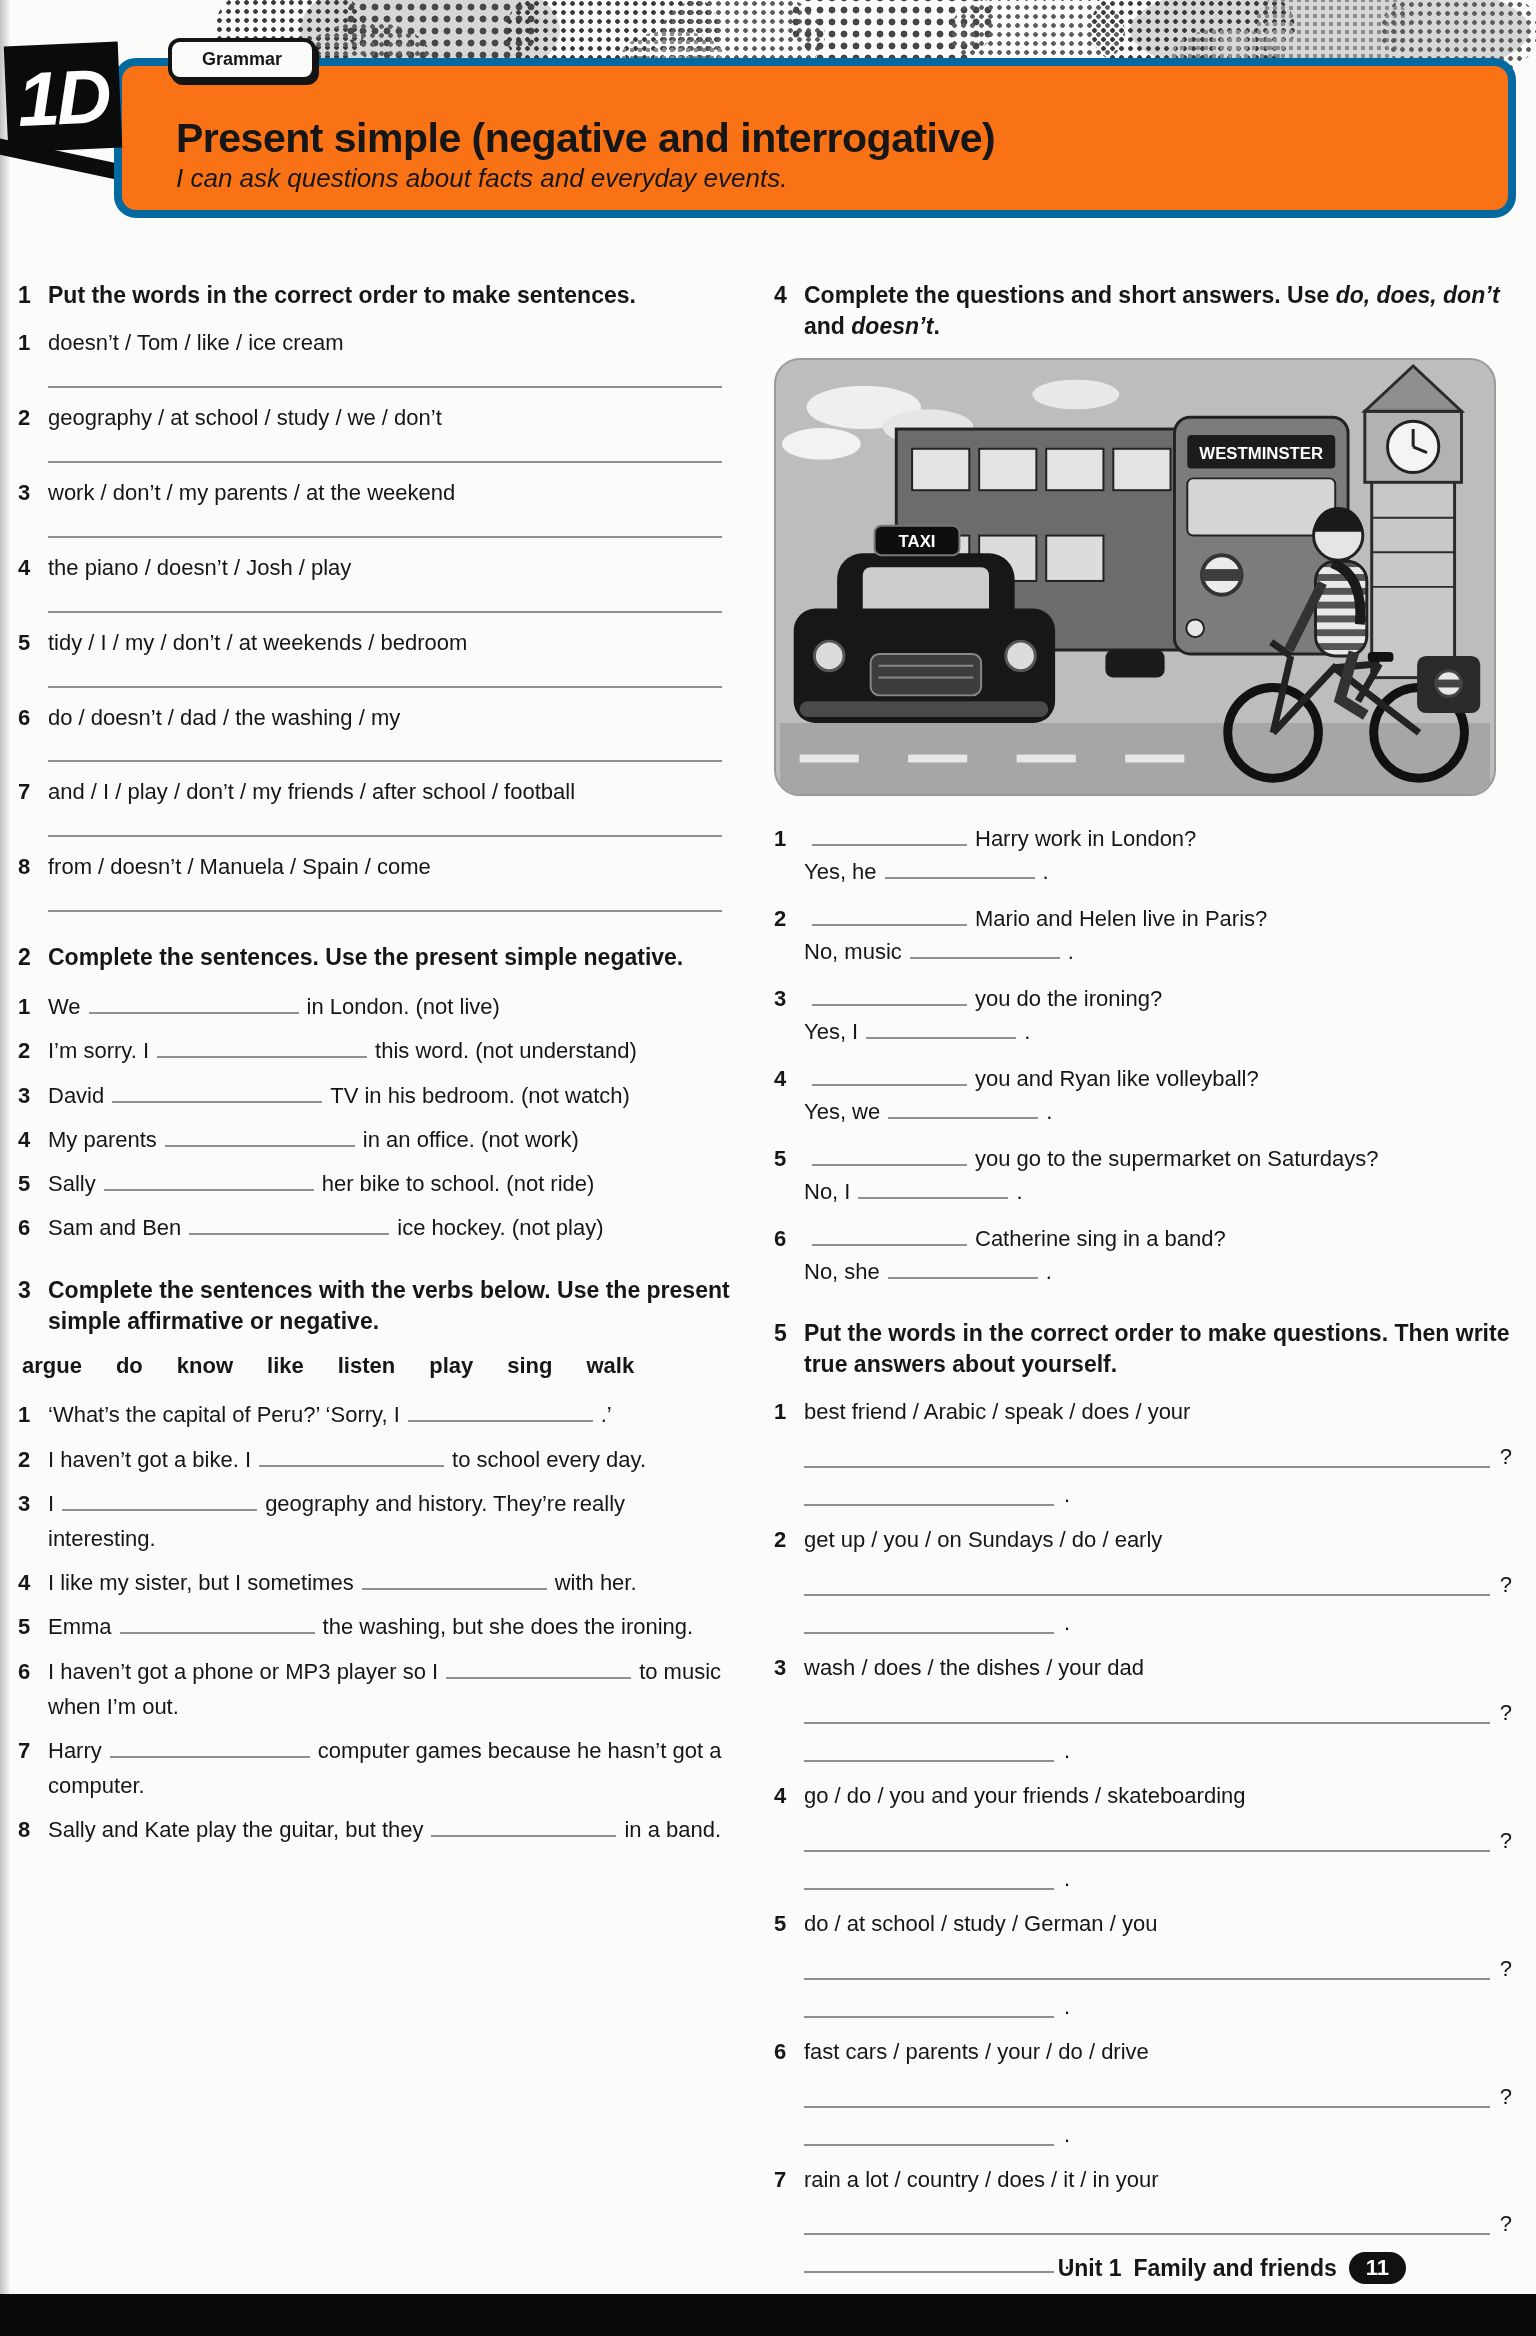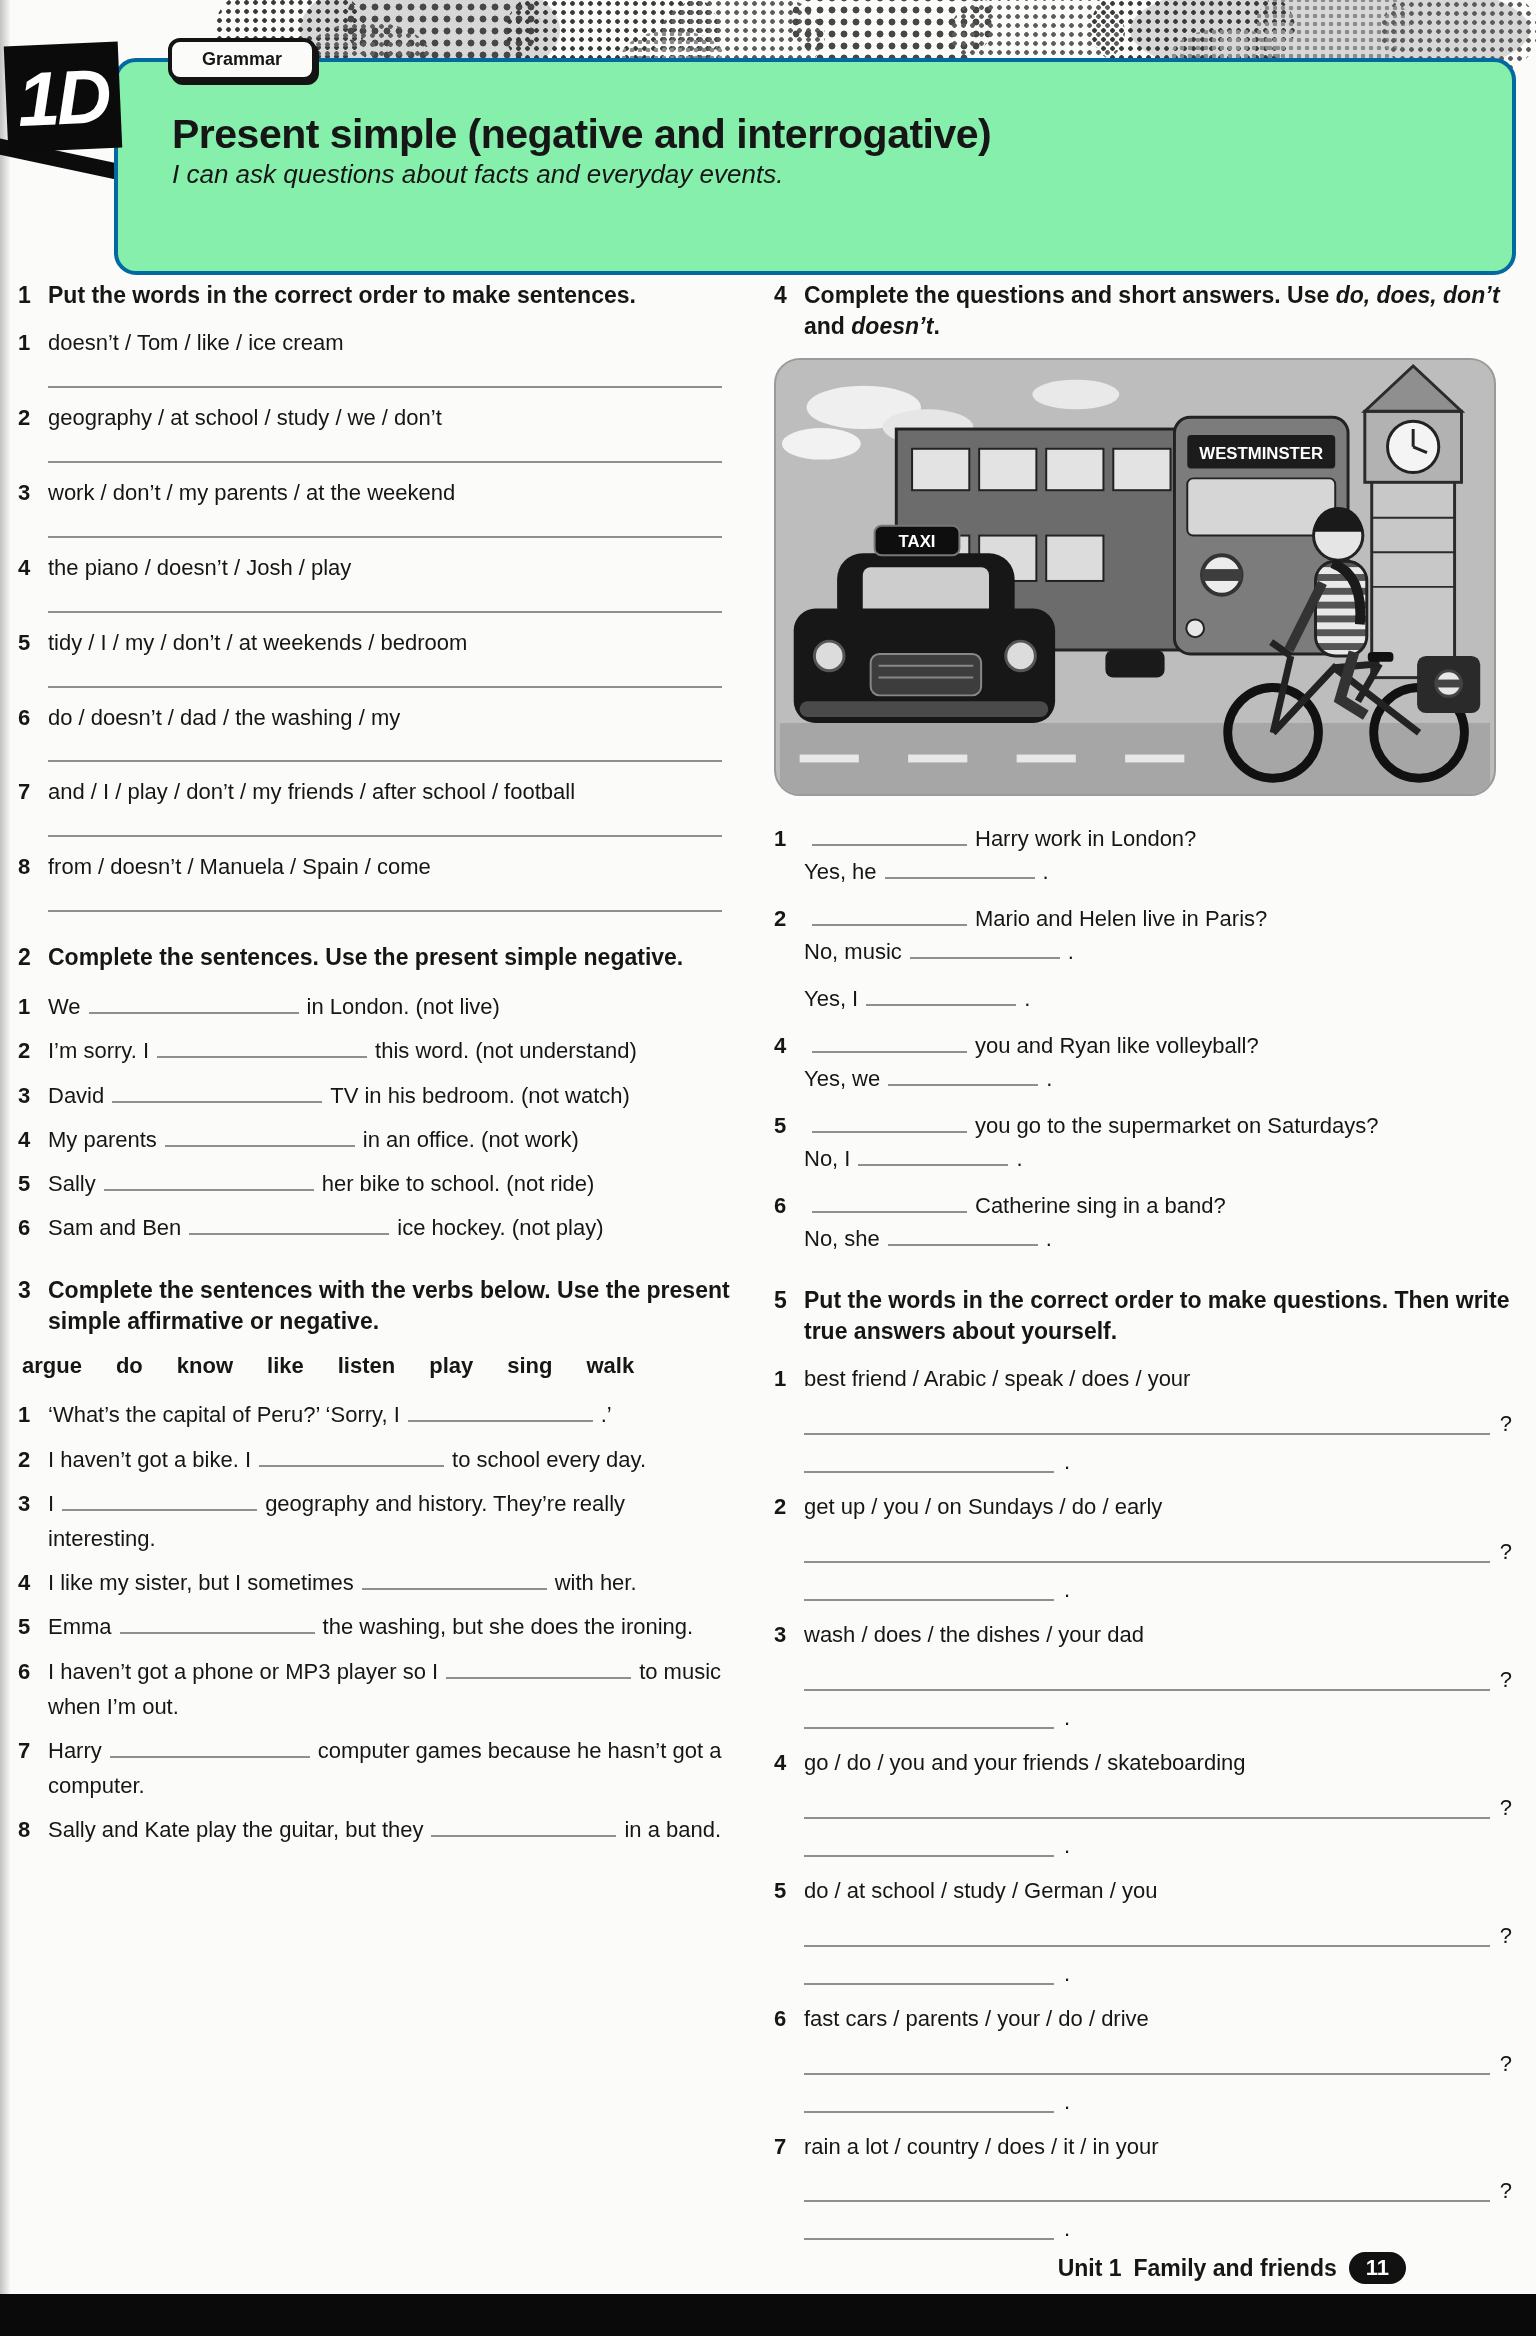--- a/index.html
+++ b/index.html
@@ -17,22 +17,22 @@
   .page-edge{position:absolute;left:0;top:0;width:10px;height:100%;
              background:linear-gradient(90deg,#c2c2c2,#f6f6f4);z-index:0;}
   .corner-wedge{position:absolute;left:-12px;top:152px;width:150px;height:16px;
                 background:#0c0c0c;transform:rotate(12deg);z-index:2;}
 
   
   .unit-badge{position:absolute;left:6px;top:44px;width:114px;height:106px;background:#0b0b0b;
               color:#fff;display:flex;align-items:center;justify-content:center;
               font-size:76px;font-weight:800;font-style:italic;letter-spacing:-3px;
               transform:rotate(-2.5deg);z-index:4;}
-  .header-box{position:absolute;left:114px;top:58px;width:1402px;height:217px;box-sizing:border-box;
-              border:4px solid #0369a1;border-radius:22px;background:#86efac;z-index:3;
+  .header-box{position:absolute;left:114px;top:58px;width:1402px;height:160px;box-sizing:border-box;
+              border:8px solid #0369a1;border-radius:22px;background:#f97316;z-index:3;
               padding:50px 24px 0 54px;}
   .grammar-tab{position:absolute;left:168px;top:38px;z-index:5;background:#fbfbf9;
                border:4px solid #141414;border-radius:12px;padding:7px 30px;
                font-size:18px;font-weight:700;box-shadow:3px 4px 0 #141414;}
   .title{margin:0;font-size:41px;font-weight:800;letter-spacing:-0.5px;line-height:1.1;}
   .subtitle{margin:2px 0 0 0;font-size:26px;font-style:italic;}
 
   
   .columns{position:absolute;left:18px;top:280px;width:1502px;display:flex;gap:42px;z-index:2;}
   .col-left{width:714px;}
@@ -369,20 +369,21 @@
         <div id="ex4-items">
             <div class="q-item">
               <div class="q-line"><span class="inum">1</span><span class="blank" style="width: 155px;"></span><span class="qtext">Harry work in London?</span></div>
               <div class="a-line"><span class="atext">Yes, he</span><span class="blank" style="width: 150px;"></span><span class="mark">.</span></div>
             </div>
             <div class="q-item">
               <div class="q-line"><span class="inum">2</span><span class="blank" style="width: 155px;"></span><span class="qtext">Mario and Helen live in Paris?</span></div>
               <div class="a-line"><span class="atext">No, music</span><span class="blank" style="width: 150px;"></span><span class="mark">.</span></div>
             </div>
             <div class="q-item">
+              <div class="q-line"><span class="inum">3</span><span class="blank" style="width: 155px;"></span><span class="qtext">you do the ironing?</span></div>
               <div class="a-line"><span class="atext">Yes, I</span><span class="blank" style="width: 150px;"></span><span class="mark">.</span></div>
             </div>
             <div class="q-item">
               <div class="q-line"><span class="inum">4</span><span class="blank" style="width: 155px;"></span><span class="qtext">you and Ryan like volleyball?</span></div>
               <div class="a-line"><span class="atext">Yes, we</span><span class="blank" style="width: 150px;"></span><span class="mark">.</span></div>
             </div>
             <div class="q-item">
               <div class="q-line"><span class="inum">5</span><span class="blank" style="width: 155px;"></span><span class="qtext">you go to the supermarket on Saturdays?</span></div>
               <div class="a-line"><span class="atext">No, I</span><span class="blank" style="width: 150px;"></span><span class="mark">.</span></div>
             </div>

